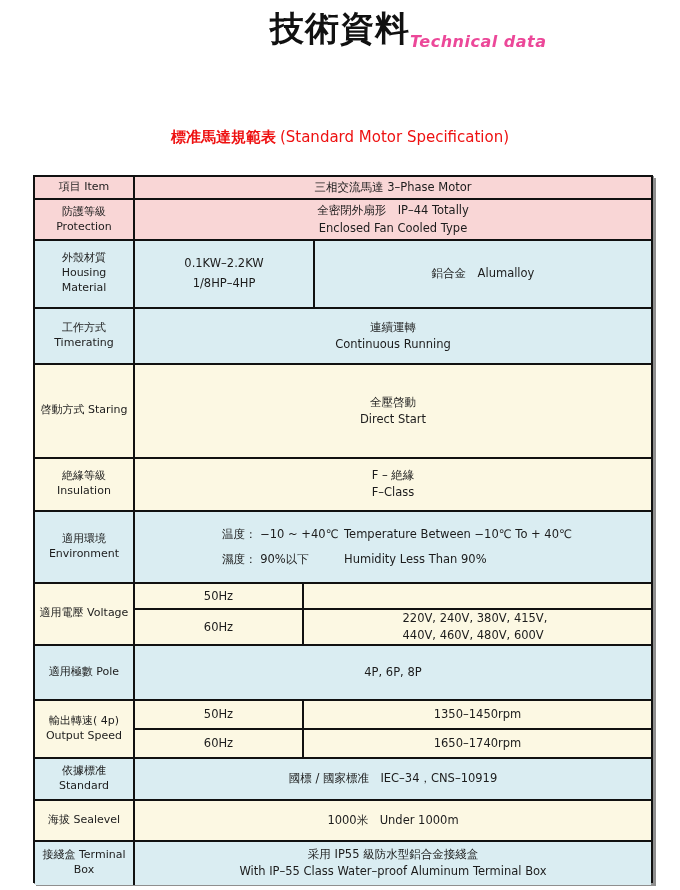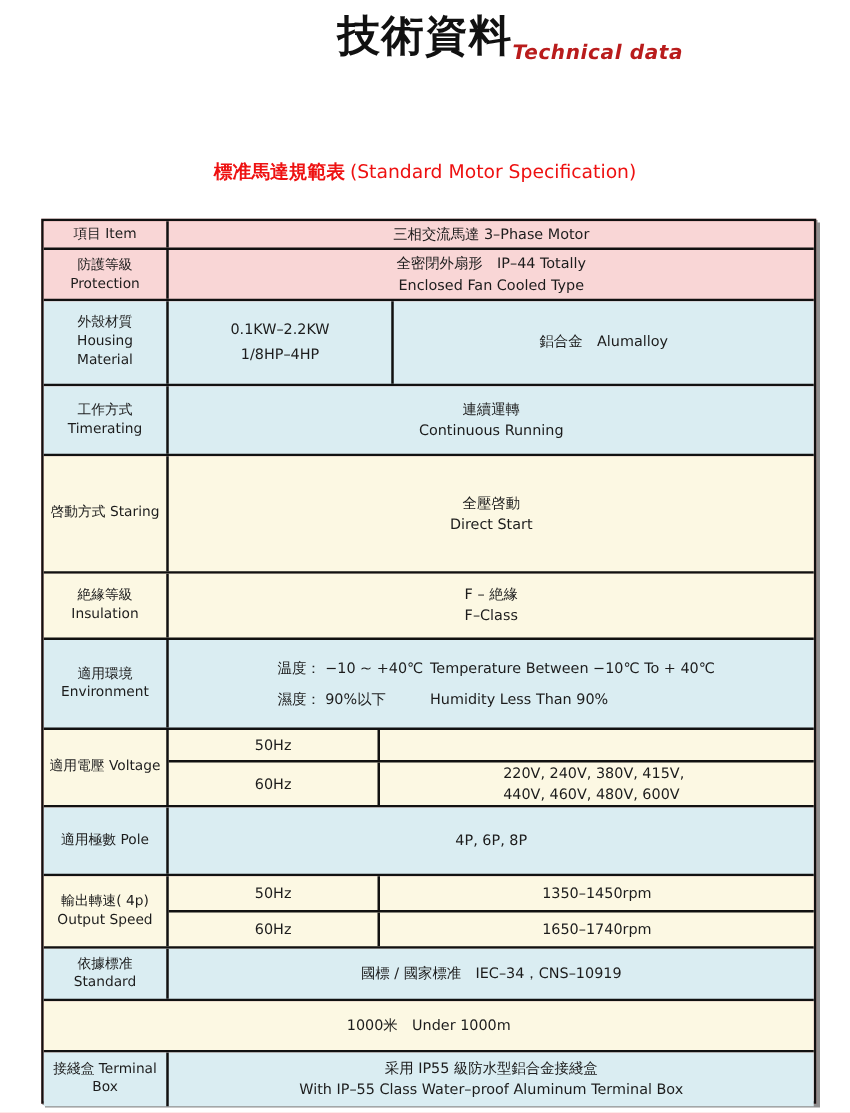--- a/index.html
+++ b/index.html
@@ -4,30 +4,30 @@
 <style>
   * { margin:0; padding:0; box-sizing:border-box; }
   html,body { width:680px; height:890px; background:#ffffff;
               font-family:"DejaVu Sans","Liberation Sans",sans-serif; color:#1c1c1c; }
   .page { position:relative; width:680px; height:890px; overflow:hidden; }
 
   
   .title-row { position:absolute; top:6px; left:0; width:100%; height:50px; text-align:center; }
   .title-zh { font-size:34px; font-weight:bold; letter-spacing:1px; color:#111; }
   .title-en { position:absolute; left:calc(50% + 70px); bottom:5px; font-size:16px;
-              font-weight:bold; font-style:italic; color:#b91c1c; letter-spacing:0.5px; white-space:nowrap; }
+              font-weight:bold; font-style:italic; color:#ec4899; letter-spacing:0.5px; white-space:nowrap; }
   .subtitle { position:absolute; top:128px; left:0; width:100%; text-align:center;
               font-size:15px; color:#ee1111; }
   .subtitle .sub-zh { font-weight:bold; }
   .subtitle .sub-en { margin-left:4px;margin-top:48px; }
 
   
   .spec-table { position:absolute; left:33px; top:175px; width:620px; height:708px;
                 border:2px solid #111; box-shadow:3px 3px 0 #8f8f8f, 1px 1px 0 #8f8f8f;
-                display:flex; flex-direction:column; background:#fca5a5; }
+                display:flex; flex-direction:column; background:#f0abfc; }
   .row { display:flex; flex-direction:row; border-bottom:2px solid #111; }
   .row:last-child { border-bottom:none; }
   .row-pink  { background:#f9d6d6; }
   .row-blue  { background:#daedf2; }
   .row-cream { background:#fcf8e3; }
 
   .label { flex:0 0 100px; border-right:2px solid #111; display:flex;
            align-items:center; justify-content:center; text-align:center;
            font-size:11px; line-height:1.35; padding:2px 3px; }
   .label .en { }
@@ -204,20 +204,23 @@
     </div>
 
     <div class="row row-blue" style="flex:0 0 42px">
       <div class="label">
         <div><span>依據標准</span> <span class="en">Standard</span></div>
       </div>
       <div class="content">國標 / 國家標准　IEC–34，CNS–10919</div>
     </div>
 
     <div class="row row-cream" style="flex:0 0 41px">
+      <div class="label">
+        <div><span>海拔</span> <span class="en">Sealevel</span></div>
+      </div>
       <div class="content">1000米　Under 1000m</div>
     </div>
 
     <div class="row row-blue" style="flex:0 0 43px">
       <div class="label">
         <div><span>接綫盒</span> <span class="en">Terminal Box</span></div>
       </div>
       <div class="content">
         <div>
             <div>采用 IP55 級防水型鋁合金接綫盒</div>

